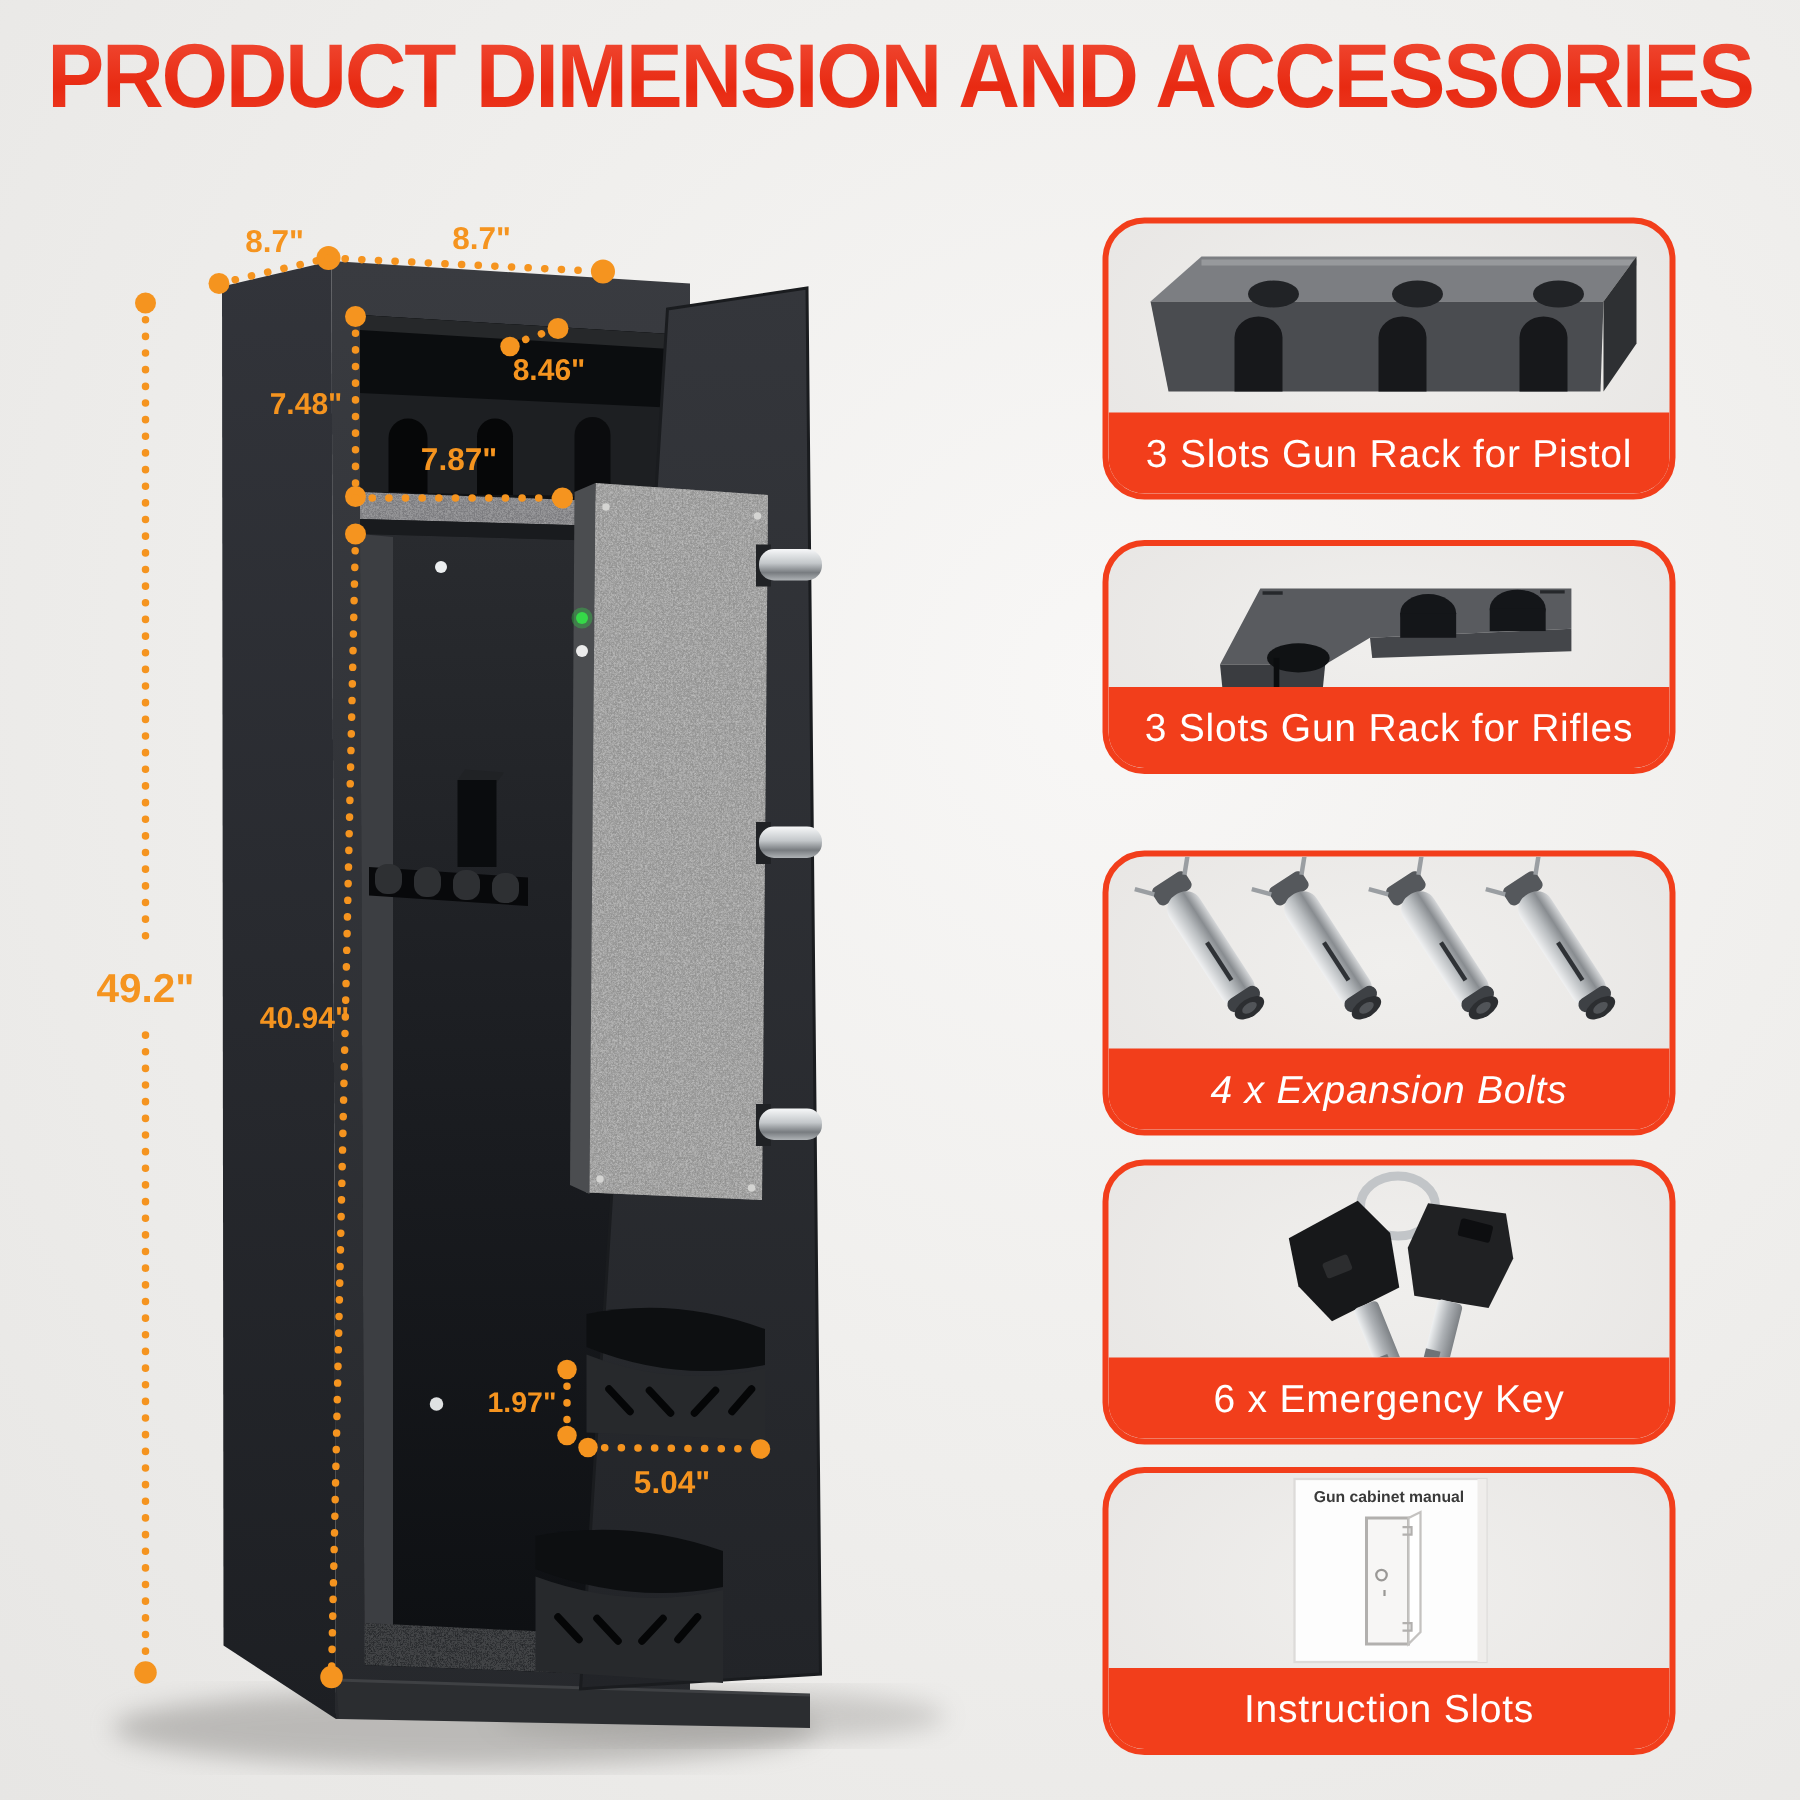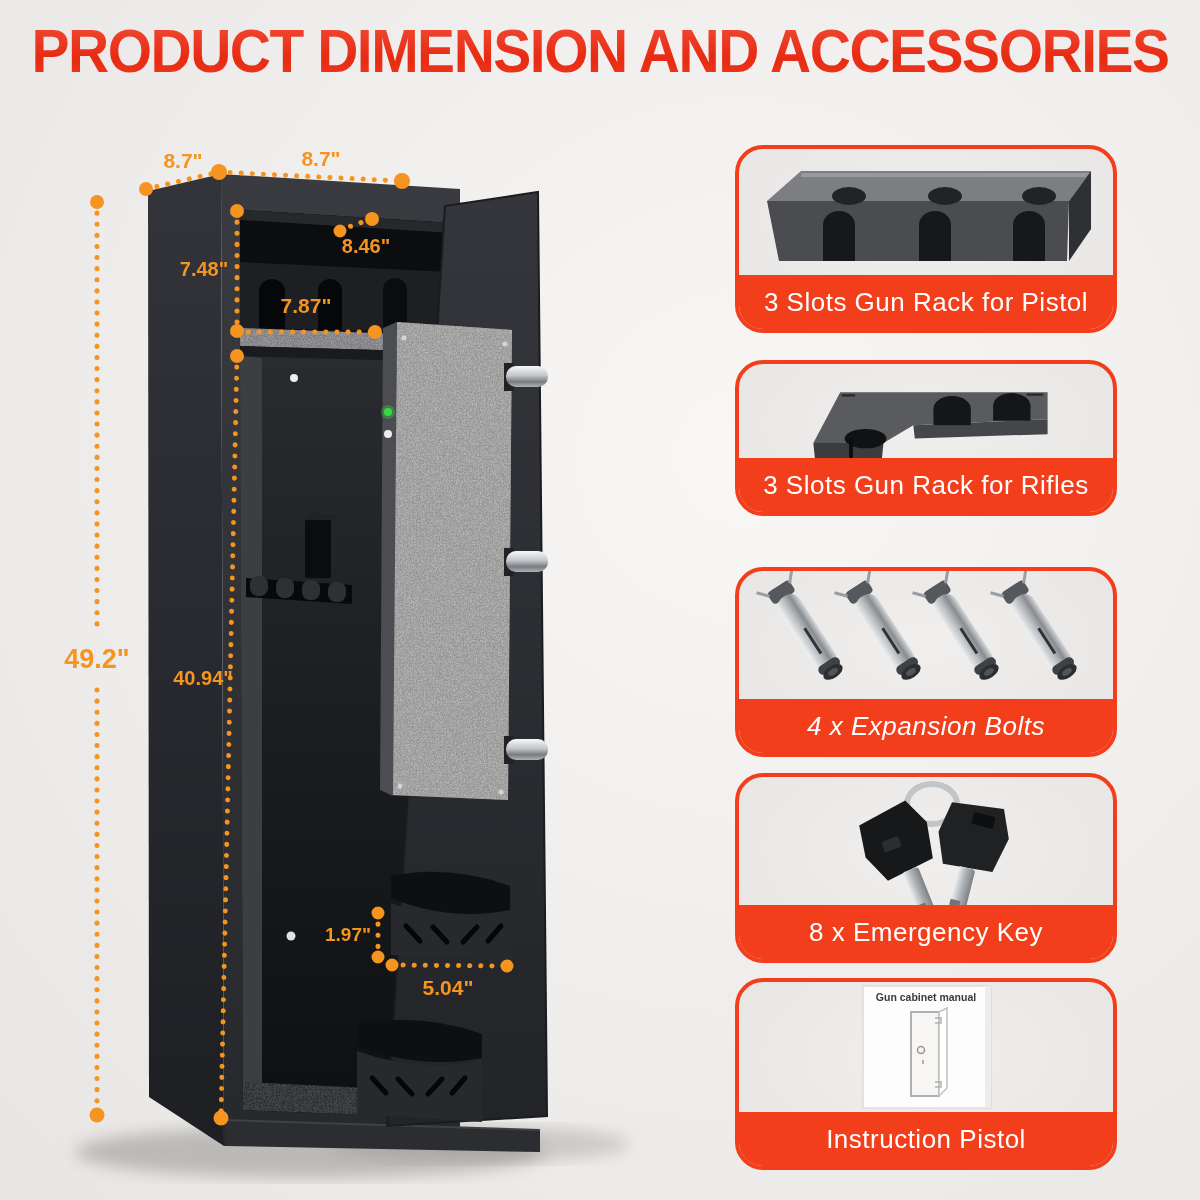--- a/index.html
+++ b/index.html
@@ -326,33 +326,33 @@
           <rect x="-8" y="64" width="10" height="6" fill="#6f7377"></rect>
         </g>
         <g transform="translate(232,64) rotate(14)">
           <path d="M-28,-34 L24,-40 L36,-12 L28,24 L-22,28 L-34,-2 Z" fill="#202123"></path>
           <rect x="-4" y="-30" width="22" height="12" rx="2" fill="#0d0e10"></rect>
           <rect x="-6" y="26" width="17" height="46" rx="3" fill="url(#gradShaft)"></rect>
           <rect x="-6" y="60" width="10" height="6" fill="#6f7377"></rect>
         </g>
       </svg>
     </div>
-    <div class="card-label">8 x Emergency Key</div>
+    <div class="card-label">6 x Emergency Key</div>
   </div>
 
   <div class="card" id="card-5">
     <div class="card-img">
       <svg viewBox="0 0 374 130">
         <rect x="124" y="4" width="128" height="122" fill="#fdfdfd" stroke="#dddbd9" stroke-width="1.5"></rect>
         <rect x="246" y="4" width="6" height="122" fill="#efedeb"></rect>
         <text x="187" y="19" font-size="10.5" font-weight="bold" fill="#3a3a3a" text-anchor="middle">Gun cabinet manual</text>
         <rect x="172" y="30" width="28" height="84" fill="#f7f6f5" stroke="#b2b0ae" stroke-width="2"></rect>
         <polygon points="200,30 208,26 208,106 200,114" fill="#ffffff" stroke="#c4c2c0" stroke-width="1.5"></polygon>
         <circle cx="182" cy="68" r="3.5" fill="none" stroke="#9a9896" stroke-width="1.5"></circle>
         <line x1="184" y1="78" x2="184" y2="82" stroke="#9a9896" stroke-width="1.5"></line>
         <path d="M196,36 h6 v5 h-6" fill="none" stroke="#b2b0ae" stroke-width="1.5"></path>
         <path d="M196,100 h6 v5 h-6" fill="none" stroke="#b2b0ae" stroke-width="1.5"></path>
       </svg>
     </div>
-    <div class="card-label">Instruction Pistol</div>
+    <div class="card-label">Instruction Slots</div>
   </div>
 
 </div>
 
 </body></html>

